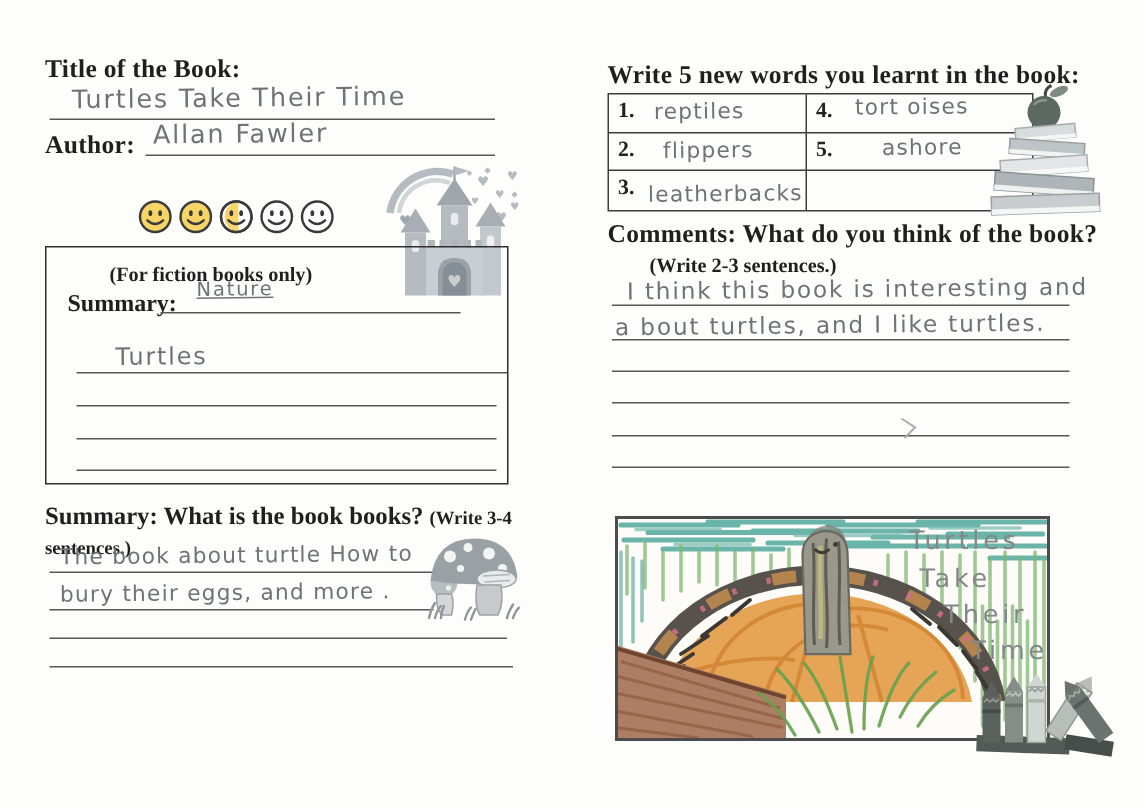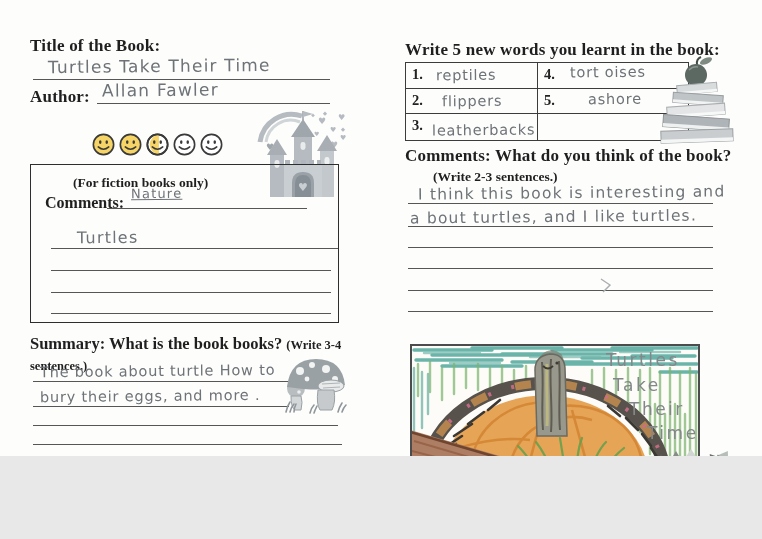--- a/index.html
+++ b/index.html
@@ -1,18 +1,18 @@
 <!DOCTYPE html>
 <html><head>
 <meta charset="utf-8">
 <style>
   * { margin:0; padding:0; box-sizing:border-box; }
   html,body { background:#e8e8e8; }
   #sheet {
-    position:relative; width:762px; height:456px; background:#fdfdfc;
+    position:relative; width:762px; height:539px; background:#fdfdfc;
     font-family:"Liberation Serif", serif; color:#222; overflow:hidden;
     margin:0 auto;
   }
   .abs { position:absolute; }
   .h1 { font-weight:bold; font-size:17px; color:#1f1f1f; letter-spacing:.2px; }
   .h2 { font-weight:bold; font-size:16px; color:#1f1f1f; }
   .small { font-weight:bold; font-size:13.5px; color:#1f1f1f;margin-left:28px; }
   .hint { font-weight:bold; font-size:12.5px; color:#1f1f1f; }
   .wline { height:0; border-top:1.6px solid #565656; }
   .hw {
@@ -114,21 +114,21 @@
         <rect x="53" y="54" width="5" height="5"></rect>
       <rect x="61" y="54" width="4" height="5"></rect>
     </g>
     <path d="M36,91 V77 Q36,66 47,66 Q58,66 58,77 V91 Z" fill="#9aa1a7"></path>
     <path d="M39,91 V78 Q39,69 47,69 Q55,69 55,78 V91 Z" fill="#878f96"></path>
     <text x="42" y="85" font-size="11" fill="#c9ced2" font-family="DejaVu Sans, sans-serif">♥</text>
   </svg>
 
   <div class="abs fiction-box" style="left:30px; top:164px; width:309px; height:159px;">
     <div class="abs small" style="left:14px; top:10px;">(For fiction books only)</div>
-    <div class="abs h2" style="left:14px; top:29px;">Comments:</div>
+    <div class="abs h2" style="left:14px; top:29px;">Summary:</div>
     <div class="abs hw" style="left:100px; top:21px; font-size:13px;text-decoration:underline;">Nature</div>
     <div class="abs wline" style="left:76px; top:43px; width:200px;"></div>
     <div class="abs hw" style="left:46px; top:63px;">Turtles</div>
     <div class="abs wline" style="left:20px; top:83px; width:287px;"></div>
     <div class="abs wline" style="left:20px; top:105px; width:280px;"></div>
     <div class="abs wline" style="left:20px; top:127px; width:280px;"></div>
     <div class="abs wline" style="left:20px; top:148px; width:280px;"></div>
   </div>
 
   <div class="abs" style="left:30px; top:334px; width:352px; line-height:1.25;">

